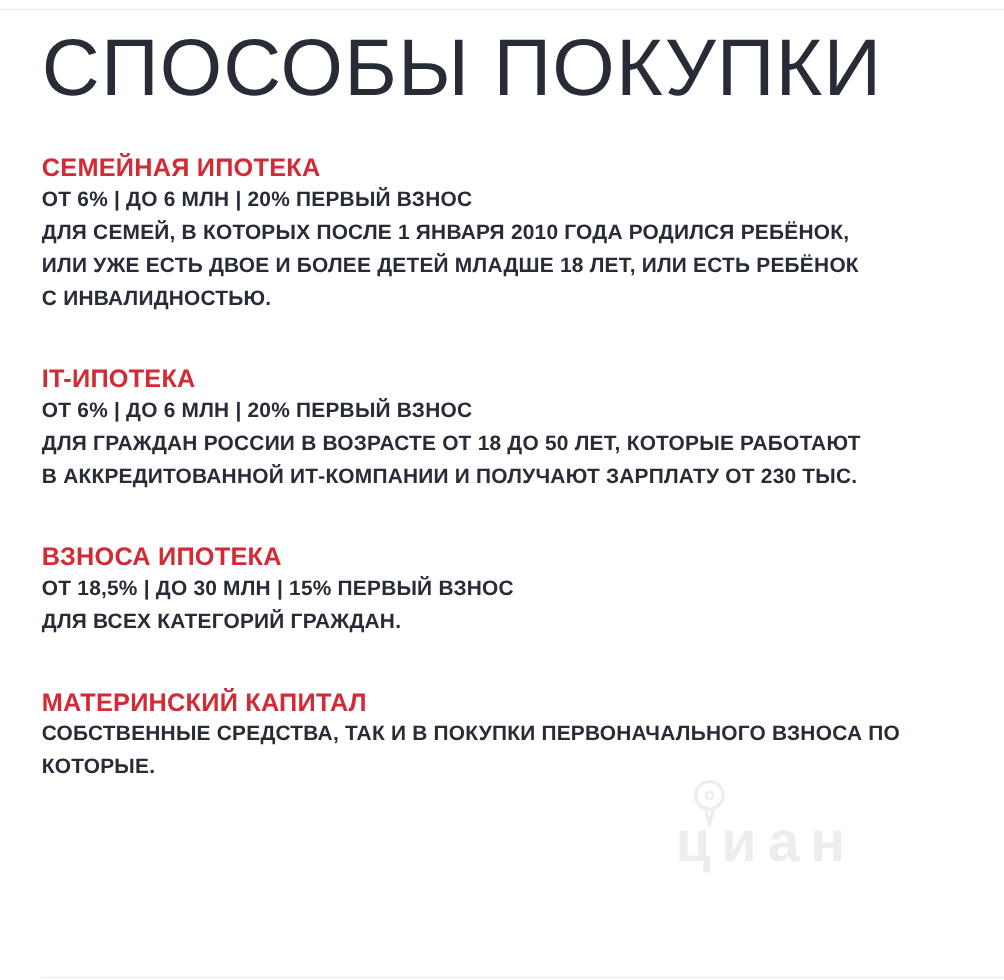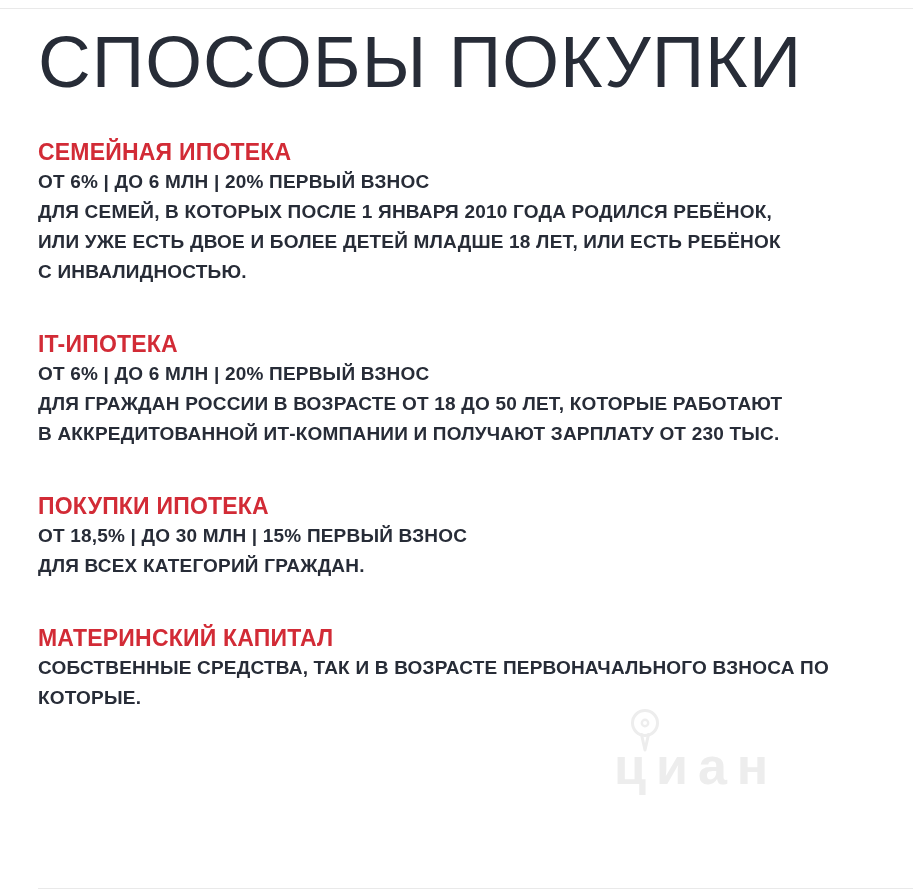--- a/index.html
+++ b/index.html
@@ -86,30 +86,30 @@
     <h2 class="section-heading">IT-ИПОТЕКА</h2>
     <div class="section-body">
           <div class="line">ОТ 6% | ДО 6 МЛН | 20% ПЕРВЫЙ ВЗНОС</div>
           <div class="line">ДЛЯ ГРАЖДАН РОССИИ В ВОЗРАСТЕ ОТ 18 ДО 50 ЛЕТ, КОТОРЫЕ РАБОТАЮТ</div>
           <div class="line">В АККРЕДИТОВАННОЙ ИТ-КОМПАНИИ И ПОЛУЧАЮТ ЗАРПЛАТУ ОТ 230 ТЫС.</div>
         </div>
   </section>
 
 
   <section class="section">
-    <h2 class="section-heading">ПОКУПКИ ИПОТЕКА</h2>
+    <h2 class="section-heading">ВЗНОСА ИПОТЕКА</h2>
     <div class="section-body">
           <div class="line">ОТ 18,5% | ДО 30 МЛН | 15% ПЕРВЫЙ ВЗНОС</div>
           <div class="line">ДЛЯ ВСЕХ КАТЕГОРИЙ ГРАЖДАН.</div>
         </div>
   </section>
 
   <section class="section">
     <h2 class="section-heading">МАТЕРИНСКИЙ КАПИТАЛ</h2>
     <div class="section-body">
-          <div class="line">СОБСТВЕННЫЕ СРЕДСТВА, ТАК И В ВОЗРАСТЕ ПЕРВОНАЧАЛЬНОГО ВЗНОСА ПО</div>
+          <div class="line">СОБСТВЕННЫЕ СРЕДСТВА, ТАК И В ПОКУПКИ ПЕРВОНАЧАЛЬНОГО ВЗНОСА ПО</div>
           <div class="line">КОТОРЫЕ.</div>
         </div>
   </section>
 </div>
 </div>
 
 <div class="bottom-rule"></div>
 
 </body></html>

